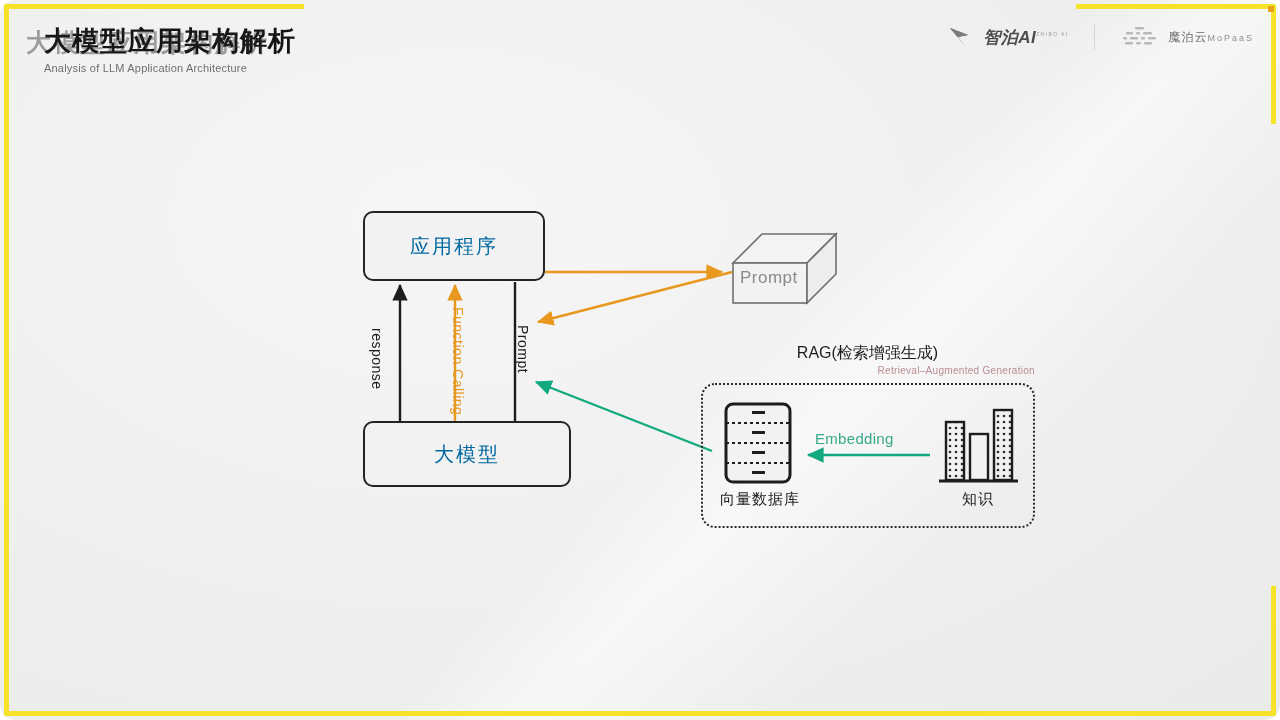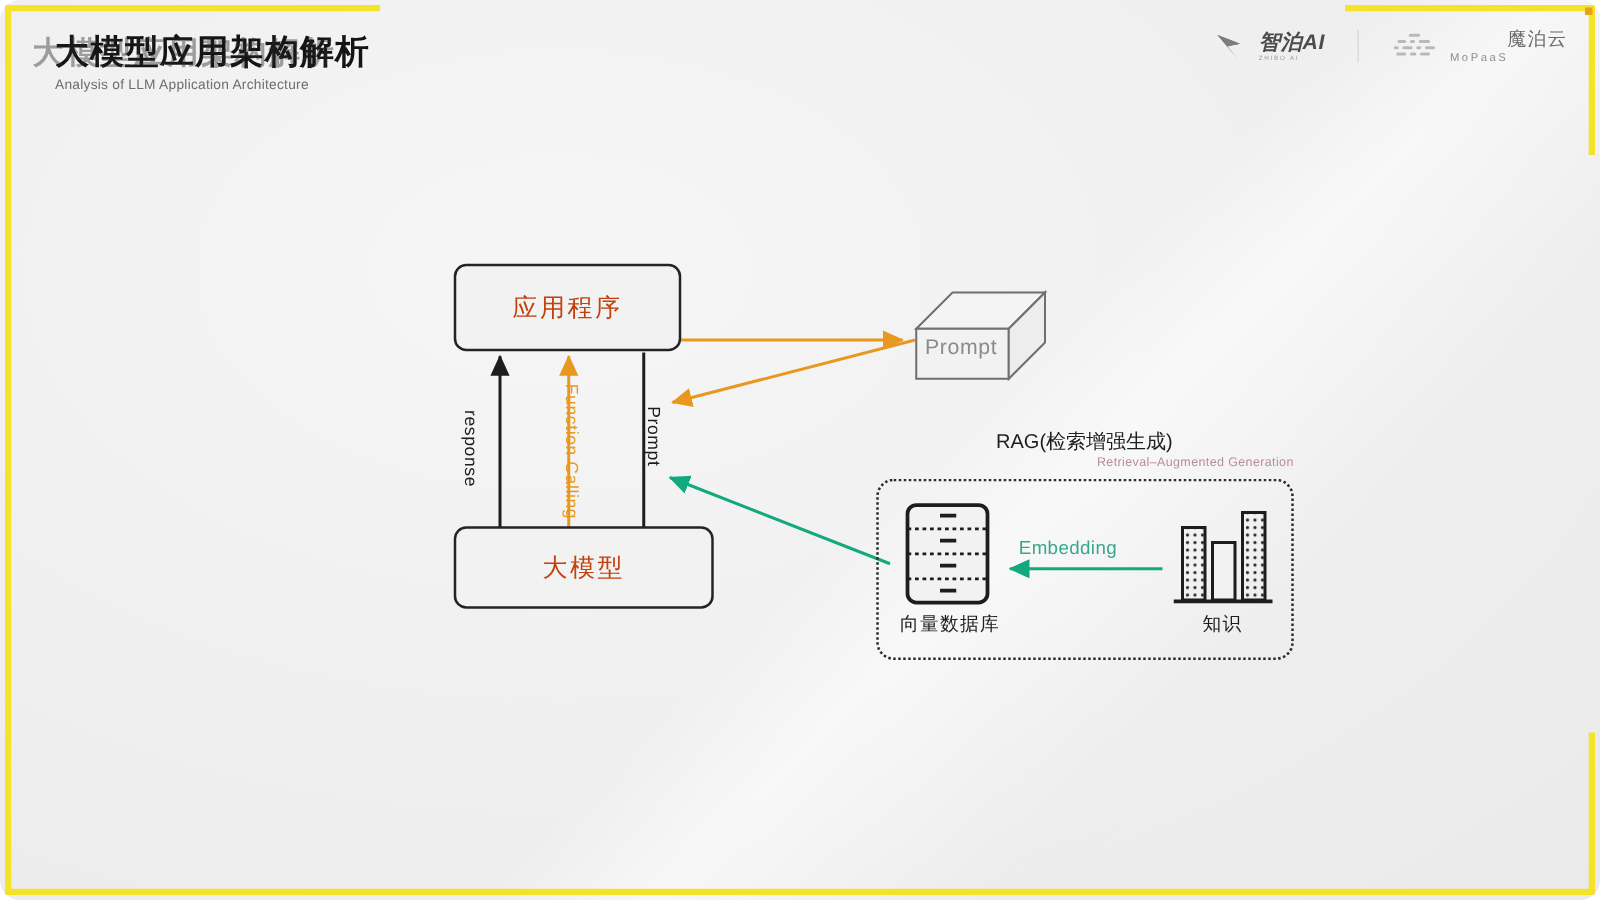--- a/index.html
+++ b/index.html
@@ -51,34 +51,34 @@
     font-size: 11px; color: #6e6e6e; letter-spacing: 0.2px;
     white-space: nowrap;
   }
 
   
   .logos { position: absolute; right: 26px; top: 22px; display: flex; align-items: center; gap: 26px; z-index: 5; }
   .logo { display: flex; align-items: center; gap: 7px; }
   .logo-sep { width: 1px; height: 26px; background: #d6d6d6; }
   .logo-text-zh { font-size: 17px; font-weight: bold; color: #4c4c4c; font-style: italic; letter-spacing: 0.5px; line-height: 1; }
   .logo-text-sub { font-size: 5px; color: #9b9b9b; letter-spacing: 1.4px; line-height: 1; margin-top: 3px; }
-  .logo-col { display: flex; flex-direction: column; }
-  .logo-text-zh2 { font-size: 15px; color: #6a6a6a; letter-spacing: 1px; line-height: 1; margin-left: 46px; }
+  .logo-col { display: flex; flex-direction: row; }
+  .logo-text-zh2 { font-size: 12px; color: #6a6a6a; letter-spacing: 1px; line-height: 1; }
   .logo-text-sub2 { font-size: 9px; color: #8d8d8d; letter-spacing: 2px; line-height: 1; margin-top: 3px; }
 
   
   #diagram { position: absolute; left: 0; top: 0; width: 1280px; height: 720px; z-index: 3; }
 
   .node-box {
     position: absolute;
     background: #f2f2f2;
     border: 2px solid #242424;
     border-radius: 10px;
     display: flex; align-items: center; justify-content: center;
-    font-size: 20px; color: #c2410c; letter-spacing: 2px;
+    font-size: 20px; color: #0369a1; letter-spacing: 2px;
     z-index: 4;
   }
   #node-app   { left: 363px; top: 211px; width: 182px; height: 70px; }
   #node-model { left: 363px; top: 421px; width: 208px; height: 66px; }
 
   .edge-label {
     position: absolute;
     writing-mode: vertical-rl;
     font-size: 14px;
     letter-spacing: 0.5px;

